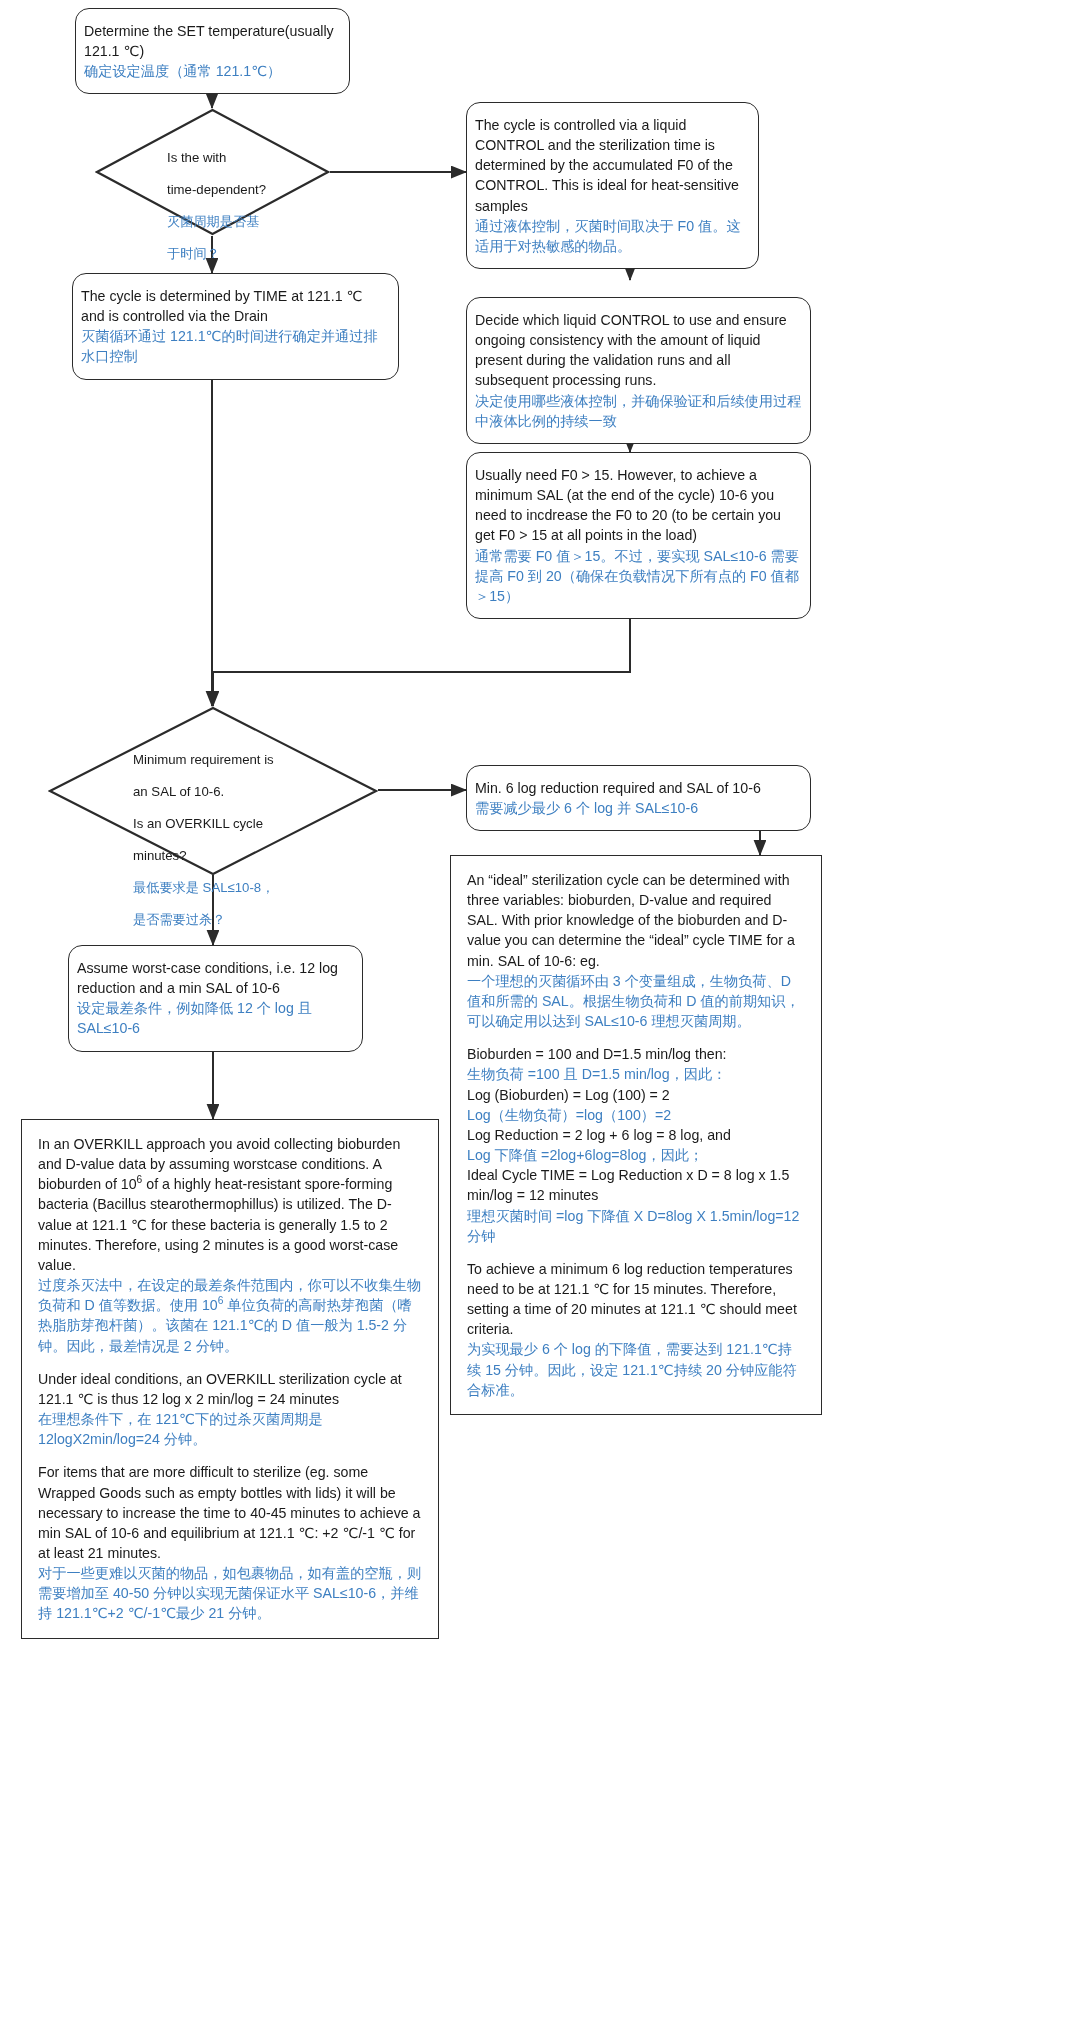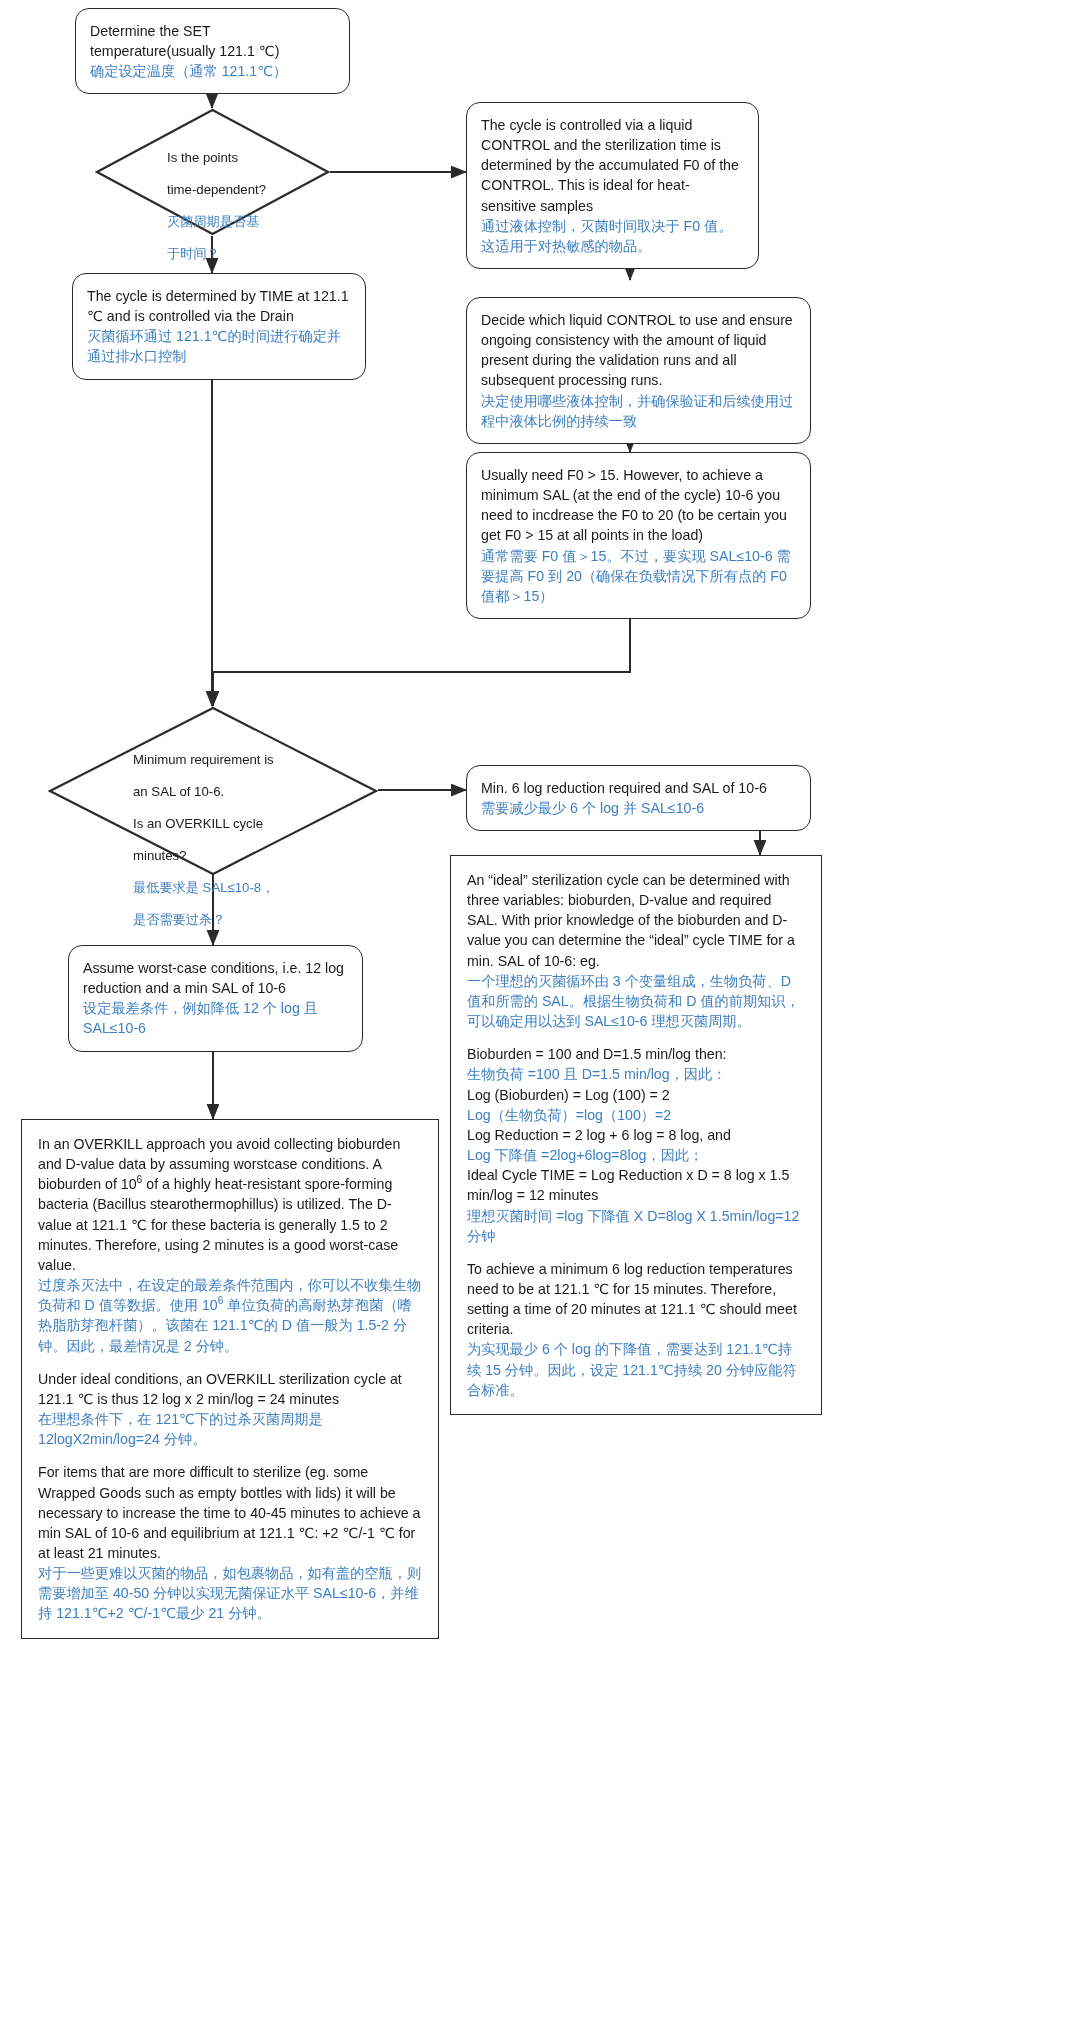--- a/index.html
+++ b/index.html
@@ -19,21 +19,21 @@
   svg.edges {
     position: absolute; left: 0; top: 0;
     width: 1080px; height: 2044px;
     pointer-events: none;
   }
 
   .node {
     position: absolute;
     background: #ffffff;
     border: 1.6px solid #2b2b2b;
-    padding: 12px 14px;
+    padding: 12px 8px;
     line-height: 1.42;
   }
   .node.rounded { border-radius: 14px; }
   .node.square  { border-radius: 0; }
 
   .en { color: #1a1a1a; }
   .zh { color: #3d7fc1; }
 
   .t13 { font-size: 13.2px; }
   .t14 { font-size: 14.2px; }
@@ -97,33 +97,33 @@
   <div class="node rounded t14" style="left:75px; top:8px; width:275px;">
     <p class="en">Determine the SET temperature(usually 121.1 ℃)</p>
     <p class="zh">确定设定温度（通常 121.1℃）</p>
   </div>
 
   <div class="diamond" style="left:95px; top:108px; width:235px; height:128px;">
     <svg class="shape" viewBox="0 0 235 128" xmlns="http://www.w3.org/2000/svg">
       <polygon points="117.5,2 233,64 117.5,126 2,64" fill="#ffffff" stroke="#2b2b2b" stroke-width="2.2"></polygon>
     </svg>
     <div class="dlabel t13" style="left:72px; top:28px; width:160px;">
-      <p class="en">Is the points</p>
+      <p class="en">Is the with</p>
       <p class="en">time-dependent?</p>
       <p class="zh">灭菌周期是否基</p>
       <p class="zh">于时间？</p>
     </div>
   </div>
 
   <div class="node rounded t14" style="left:466px; top:102px; width:293px;">
     <p class="en">The cycle is controlled via a liquid CONTROL and the sterilization time is determined by the accumulated F0 of the CONTROL. This is ideal for heat-sensitive samples</p>
     <p class="zh">通过液体控制，灭菌时间取决于 F0 值。这适用于对热敏感的物品。</p>
   </div>
 
-  <div class="node rounded t14" style="left:72px; top:273px; width:294px;">
+  <div class="node rounded t14" style="left:72px; top:273px; width:327px;">
     <p class="en">The cycle is determined by TIME at 121.1 ℃ and is controlled via the Drain</p>
     <p class="zh">灭菌循环通过 121.1℃的时间进行确定并通过排水口控制</p>
   </div>
 
   <div class="node rounded t14" style="left:466px; top:297px; width:345px;">
     <p class="en">Decide which liquid CONTROL to use and ensure ongoing consistency with the amount of liquid present during the validation runs and all subsequent processing runs.</p>
     <p class="zh">决定使用哪些液体控制，并确保验证和后续使用过程中液体比例的持续一致</p>
   </div>
 
   <div class="node rounded t14" style="left:466px; top:452px; width:345px;">

